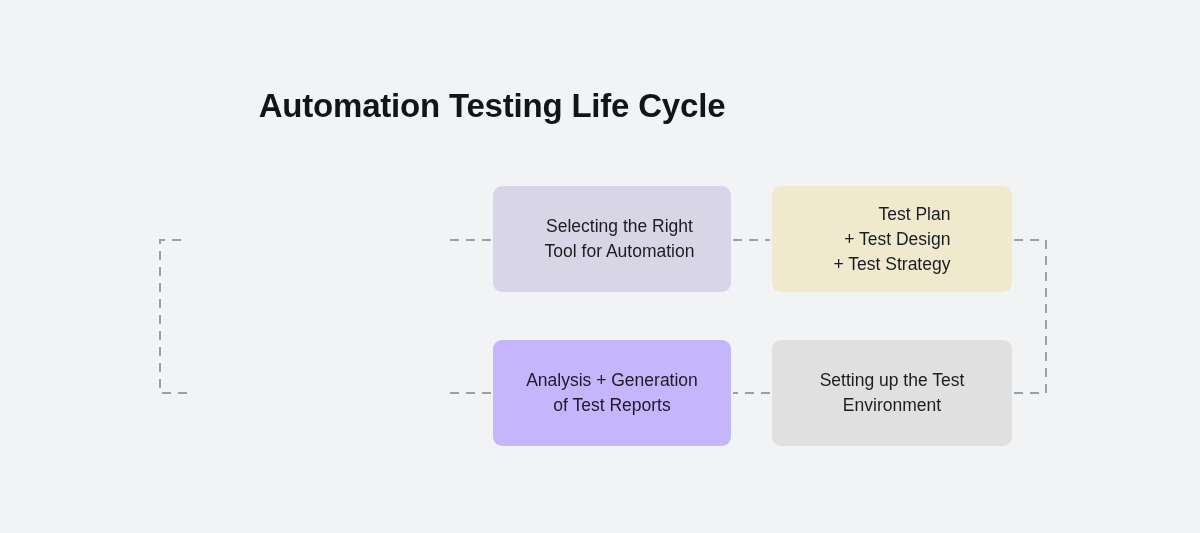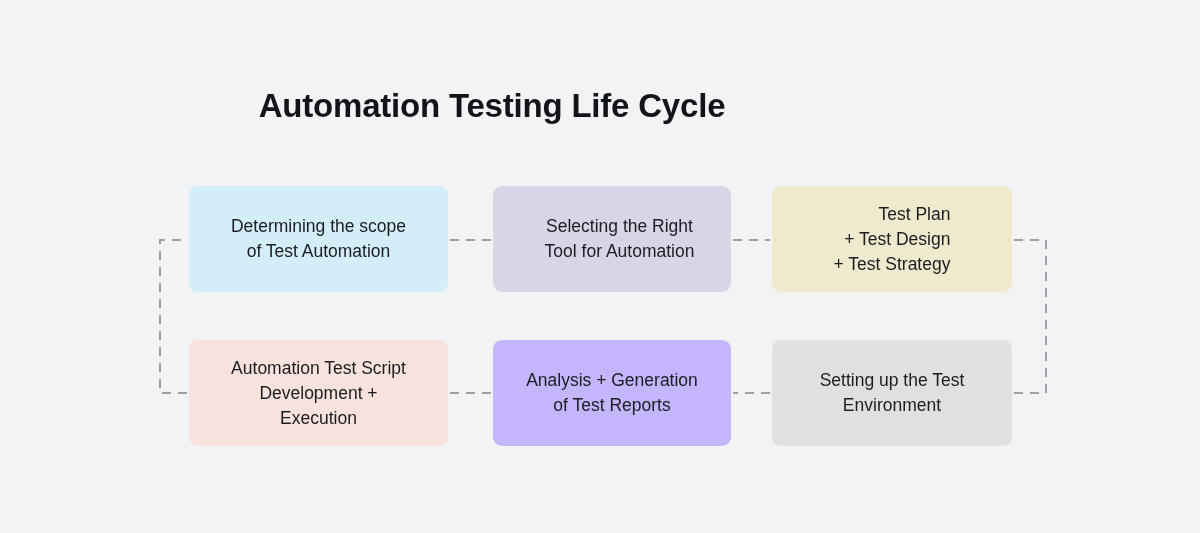--- a/index.html
+++ b/index.html
@@ -84,41 +84,32 @@
 
     <path d="M1014 240 H1046 V393 H1014" fill="none" stroke="#9aa0a6" stroke-width="2" stroke-dasharray="9 7"></path>
 
     <line x1="770" y1="393" x2="733" y2="393" stroke="#9aa0a6" stroke-width="2" stroke-dasharray="9 7"></line>
 
     <line x1="491" y1="393" x2="450" y2="393" stroke="#9aa0a6" stroke-width="2" stroke-dasharray="9 7"></line>
 
     <path d="M187 393 H160 V240 H187" fill="none" stroke="#9aa0a6" stroke-width="2" stroke-dasharray="9 7"></path>
   </svg>
 
-  <div class="flow-box row-top col-1" style="background: rgb(211, 238, 248); color: rgb(26, 29, 33);">
-    <span class="box-label">Determining the scope
-of Test Automation</span>
-  </div>
 
   <div class="flow-box row-top col-2" style="background: rgb(216, 214, 230); color: rgb(26, 29, 33); padding-left: 25px;">
     <span class="box-label">Selecting the Right
 Tool for Automation</span>
   </div>
 
   <div class="flow-box row-top col-3" style="background: rgb(239, 234, 205); color: rgb(26, 29, 33); text-align: right;">
     <span class="box-label">Test Plan
 + Test Design
 + Test Strategy</span>
   </div>
 
-  <div class="flow-box row-bottom col-1" style="background: rgb(247, 226, 221); color: rgb(26, 29, 33);">
-    <span class="box-label">Automation Test Script
-Development +
-Execution</span>
-  </div>
 
   <div class="flow-box row-bottom col-2" style="background: #c4b5fd; color: rgb(26, 29, 33);">
     <span class="box-label">Analysis + Generation
 of Test Reports</span>
   </div>
 
   <div class="flow-box row-bottom col-3" style="background: rgb(224, 224, 224); color: rgb(26, 29, 33); align-items: center;">
     <span class="box-label">Setting up the Test
 Environment</span>
   </div>

